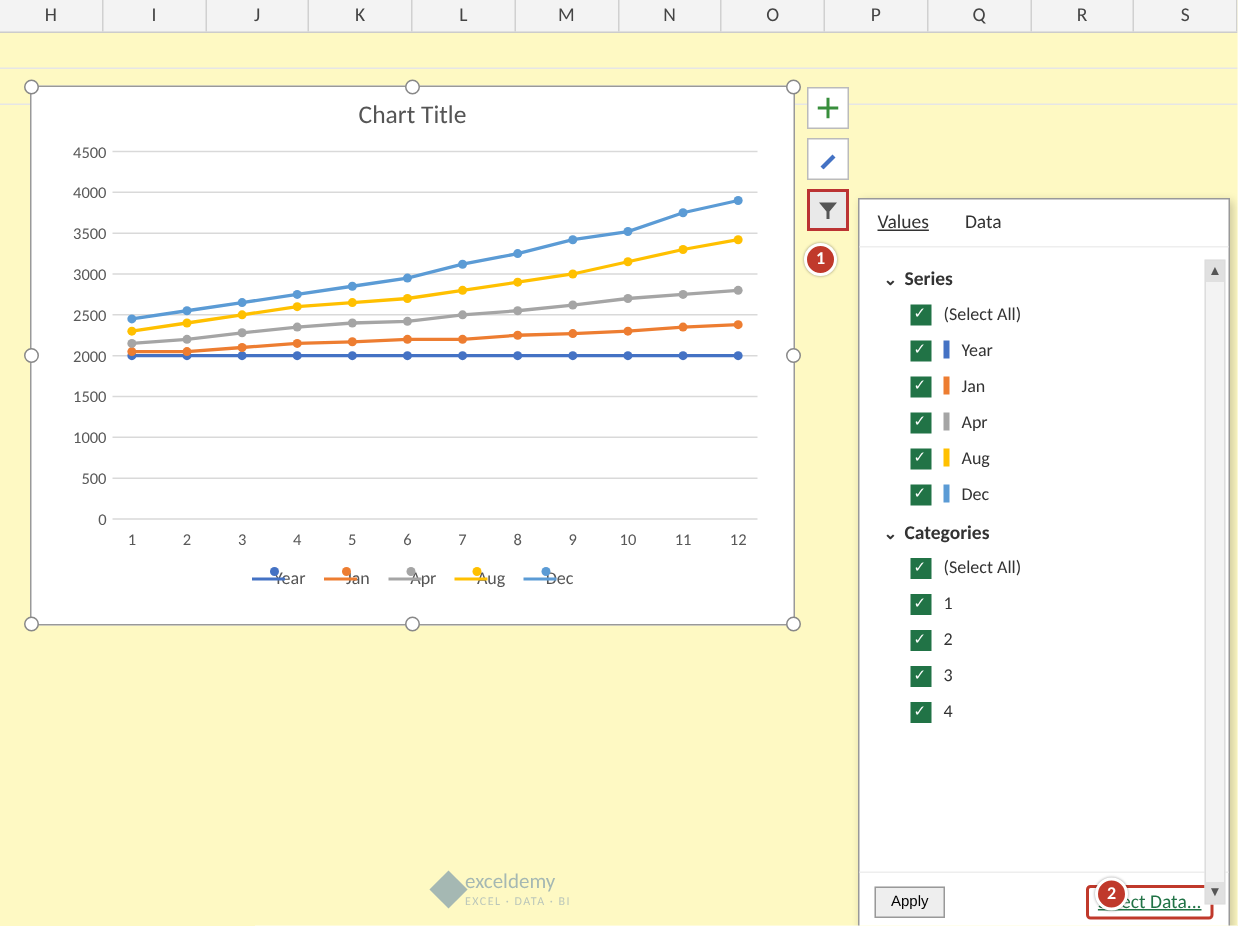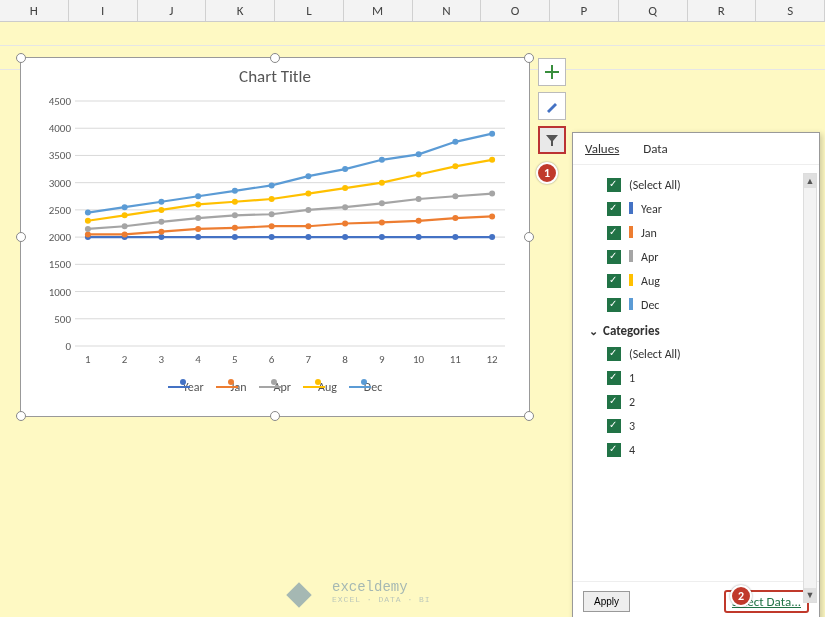--- a/index.html
+++ b/index.html
@@ -43,21 +43,21 @@
   .group-header { font-weight: bold; font-size: 13px; padding: 6px 0 4px; cursor: pointer; }
   .chev { display: inline-block; width: 10px; font-size: 11px; margin-right: 4px; }
   .check-row { display: flex; align-items: flex-start; padding: 5px 0 5px 18px; cursor: pointer; }
   .checkbox { width: 14px; height: 14px; background: #217346; margin-right: 8px; position: relative; }
   .checkbox::after { content: '✓'; color: #fff; font-size: 10px; position: absolute; left: 2px; top: -1px; }
   .swatch { width: 4px; height: 12px; margin-right: 8px; }
   .popup-footer { display: flex; justify-content: space-between; align-items: center; padding: 8px 10px; border-top: 1px solid #eee; }
   .apply-btn { padding: 4px 10px; background: #eee; border: 1px solid #999; cursor: pointer; font-size: 10px; }
   .select-data-link { color: #217346; text-decoration: underline; cursor: pointer; font-size: 13px; border: 2px solid #c0392b; padding: 2px 6px; border-radius: 3px; }
 
-  .watermark { position: absolute; left: 290px; top: 557px; display: flex; align-items: flex-end; gap: 24px; opacity: .45; color: #3a6aa0; font-size: 14px; font-family: Liberation Mono, monospace; }
+  .watermark { position: absolute; left: 290px; top: 557px; display: flex; align-items: center; gap: 2px; opacity: .45; color: #3a6aa0; font-size: 14px; }
   .watermark .wm-icon { width: 18px; height: 18px; background: #3a6aa0; transform: rotate(45deg); }
   .watermark .wm-sub { font-size: 8px; letter-spacing: 1px; display:block; color:#6a8ab0; }
 
   .axis-text { fill: #595959; font-size: 11px; }
   .grid-line { stroke: #d9d9d9; stroke-width: 1; }
 </style>
 </head>
 <body>
 
 <div class="col-headers" id="col-headers">
@@ -238,20 +238,21 @@
   <div class="filter-popup">
     <div class="popup-tabs">
       <span class="popup-tab active">Values</span>
       <span class="popup-tab">Data</span>
     </div>
     <div class="scrollbar-v">
       <div class="arrow">▲</div>
       <div class="arrow">▼</div>
     </div>
     <div class="popup-body">
+      <div class="group-header"><span class="chev">⌄</span><span>Series</span></div>
       <div class="check-row">
           <span class="checkbox"></span>
           <span>(Select All)</span>
         </div>
       <div id="series-list">
           <div class="check-row">
             <span class="checkbox"></span>
             <span class="swatch" style="background:#4472c4"></span>
             <span>Year</span>
           </div>

